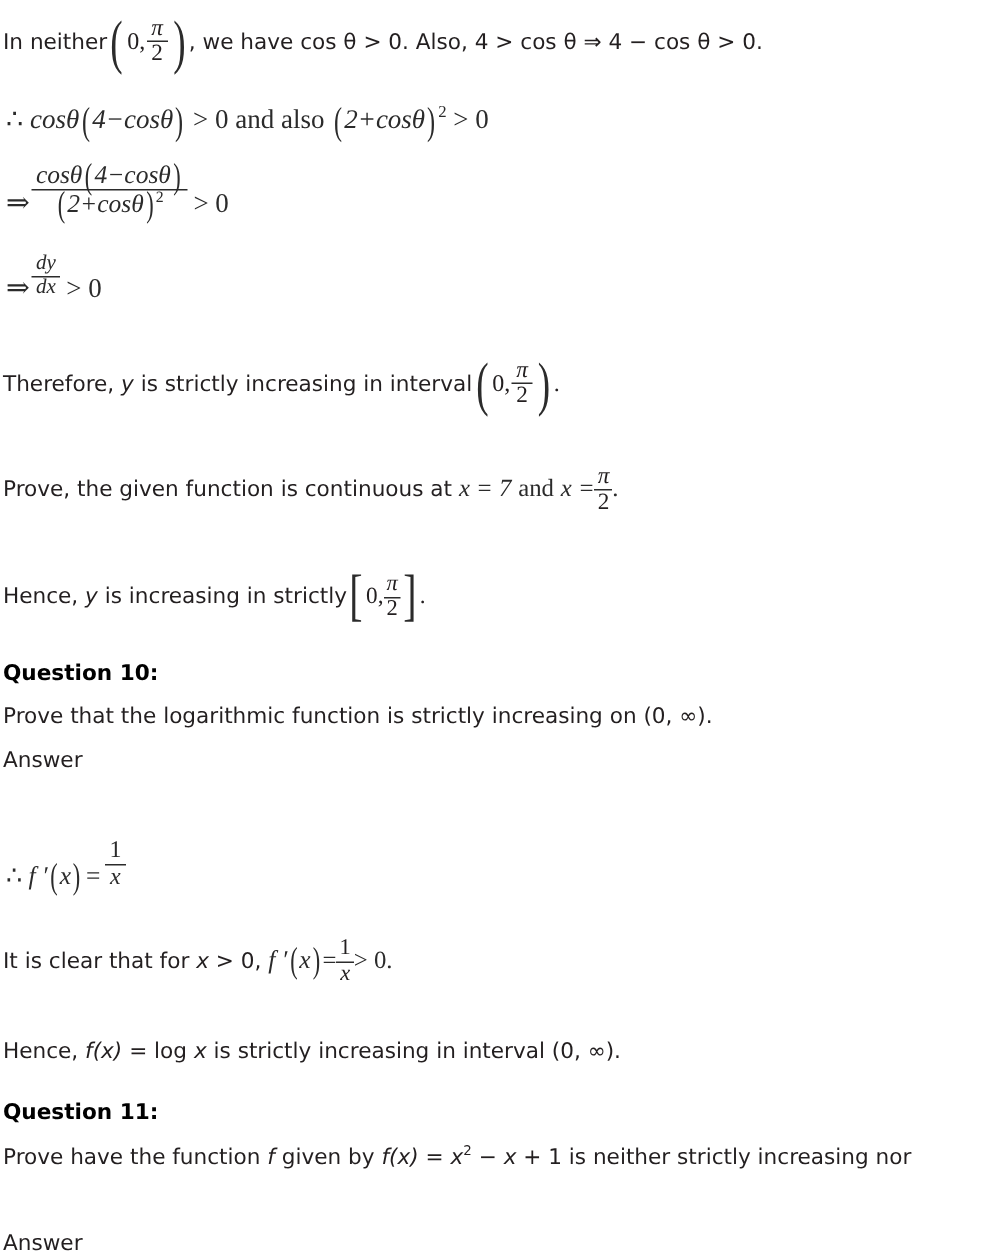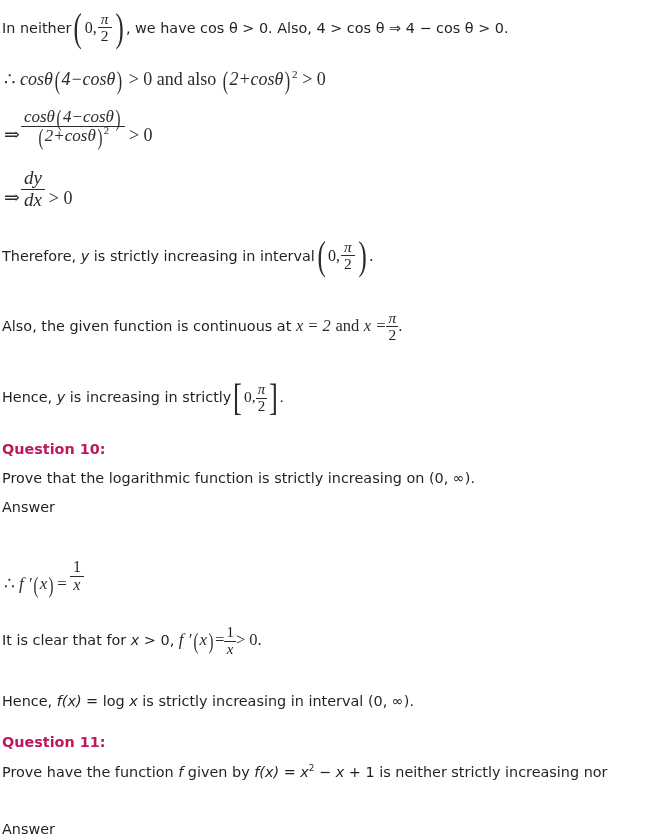--- a/index.html
+++ b/index.html
@@ -49,21 +49,21 @@
 
   .it { font-style: italic; }
   .ser { font-family: "Liberation Serif", "DejaVu Serif", serif; }
 
   
   .qhead {
     position: absolute;
     font-family: "DejaVu Sans", sans-serif;
     font-weight: bold;
     font-size: 14.4px;
-    color: #be185d;
+    color: #000000;
     white-space: nowrap;
   }
 
   
   .frac {
     display: inline-block;
     vertical-align: middle;
     text-align: center;
     line-height: 1.06;
     margin: 0 1px;
@@ -124,30 +124,30 @@
     <span>and also</span>
     <span class="delim" style="font-size:26px; line-height:0;">(</span><span class="it">2+cosθ</span><span class="delim" style="font-size:26px; line-height:0;">)</span><span class="sup">2</span>
     <span>&gt; 0</span>
   </div>
 
   <div class="math" style="left:4px; top:108px;">
     <span style="font-size:19px; position:relative; top:10px;">⇒</span><span class="frac" style="font-size:17px; top:0;"><span class="num"><span class="it">cosθ</span><span class="delim" style="font-size:24px;line-height:0;">(</span><span class="it">4−cosθ</span><span class="delim" style="font-size:24px;line-height:0;">)</span></span><span class="den"><span class="delim" style="font-size:24px;line-height:0;">(</span><span class="it">2+cosθ</span><span class="delim" style="font-size:24px;line-height:0;">)</span><span class="sup">2</span></span></span><span style="position:relative; top:10px; margin-left:3px;">&gt; 0</span>
   </div>
 
   <div class="math" style="left:4px; top:170px;">
-    <span style="font-size:19px; position:relative; top:9px;">⇒</span><span class="frac" style="font-size:19px;"><span class="num it">dy</span><span class="den it">dx</span></span><span style="position:relative; top:9px; margin-left:3px;">&gt; 0</span>
+    <span style="font-size:19px; position:relative; top:9px;">⇒</span><span class="frac" style="font-size:14px;"><span class="num it">dy</span><span class="den it">dx</span></span><span style="position:relative; top:9px; margin-left:3px;">&gt; 0</span>
   </div>
 
   <div class="prose" style="left:2px; top:240px;">
     <span>Therefore, </span><span class="it">y</span><span> is strictly increasing in interval</span><span class="delim delim-big">(</span><span class="ser" style="font-size:16px;">0,</span><span class="frac ser" style="font-size:15.5px;"><span class="num it">π</span><span class="den">2</span></span><span class="delim delim-big">)</span><span class="ser" style="font-size:16px;">.</span>
   </div>
 
   <div class="prose" style="left:2px; top:310px;">
-    <span>Also, the given function is continuous at</span>
-    <span class="math-sm it">x = 2</span>
+    <span>Prove, the given function is continuous at</span>
+    <span class="math-sm it">x = 7</span>
     <span class="math-sm">and</span>
     <span class="math-sm it">x =</span><span class="midfrac" style="font-size:15.5px;"><span class="num it">π</span><span class="den">2</span></span><span class="math-sm">.</span>
   </div>
 
   <div class="prose" style="left:2px; top:382px;">
     <span>Hence, </span><span class="it">y</span><span> is increasing in strictly</span><span class="delim delim-sq">[</span><span class="ser" style="font-size:15.5px;">0,</span><span class="midfrac" style="font-size:15px;"><span class="num it">π</span><span class="den">2</span></span><span class="delim delim-sq">]</span><span class="ser" style="font-size:15.5px;">.</span>
   </div>
 
   <div class="qhead" style="left:2px; top:441px;">Question 10:</div>
 

